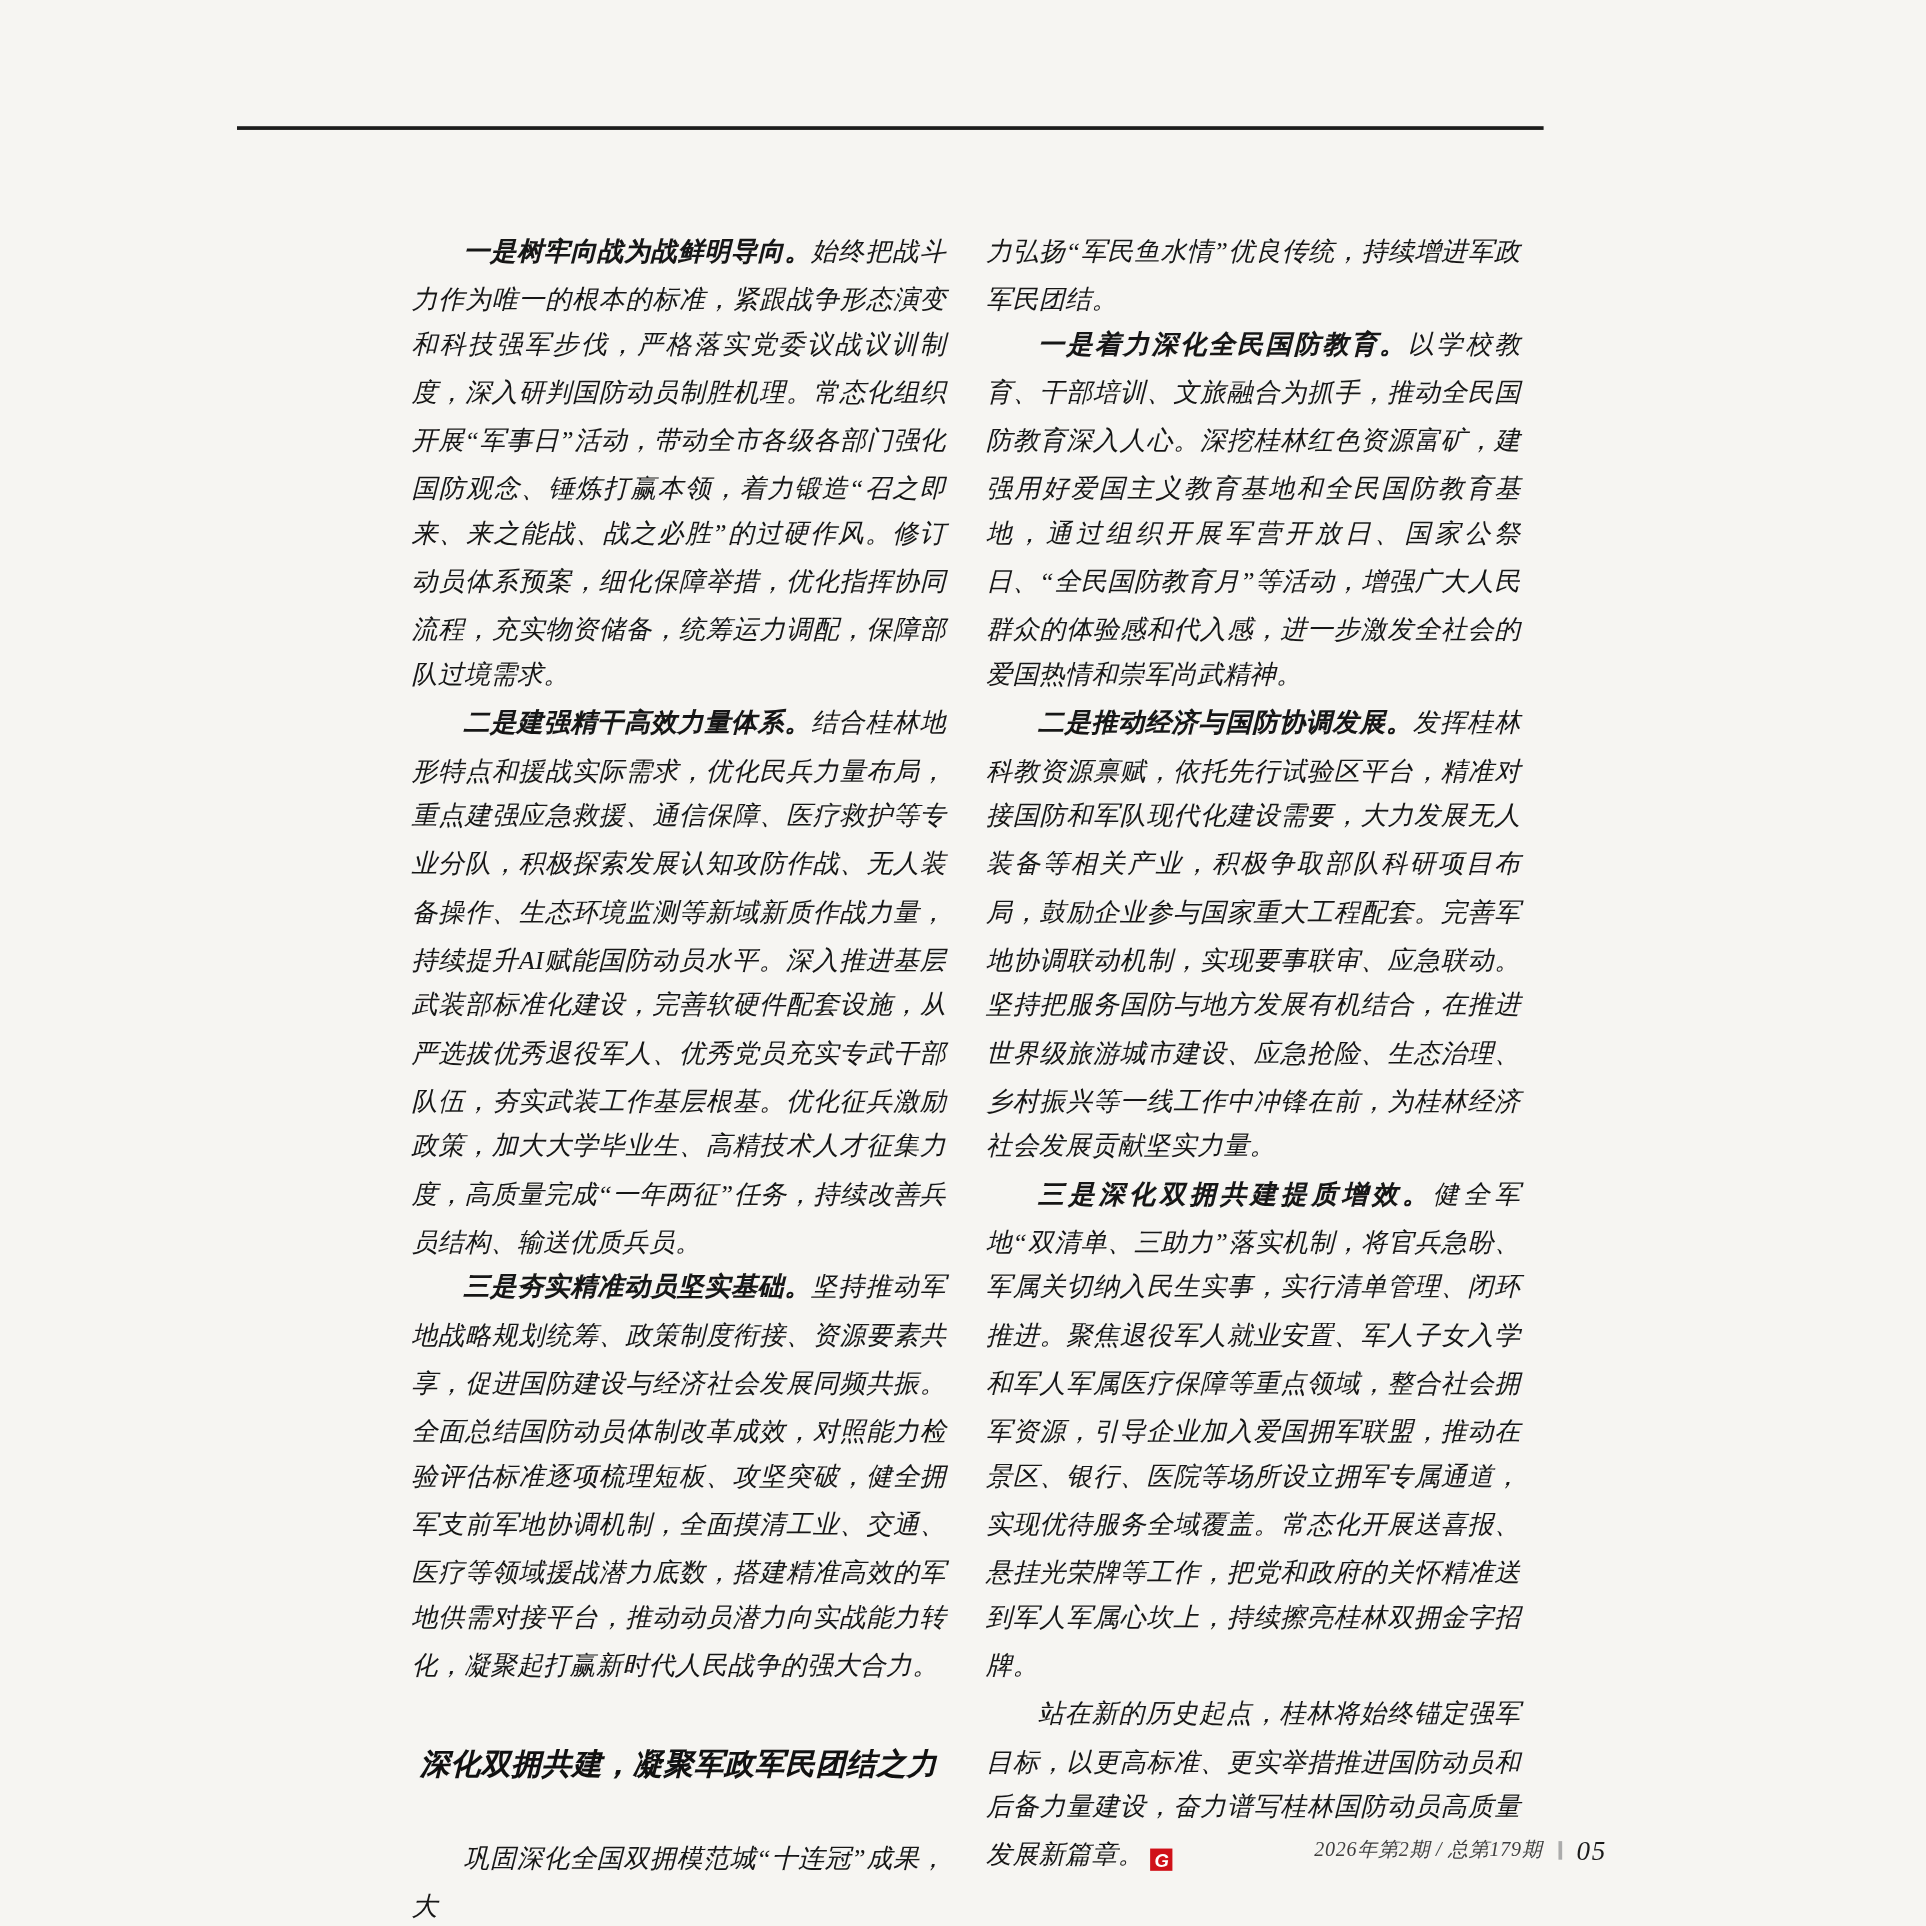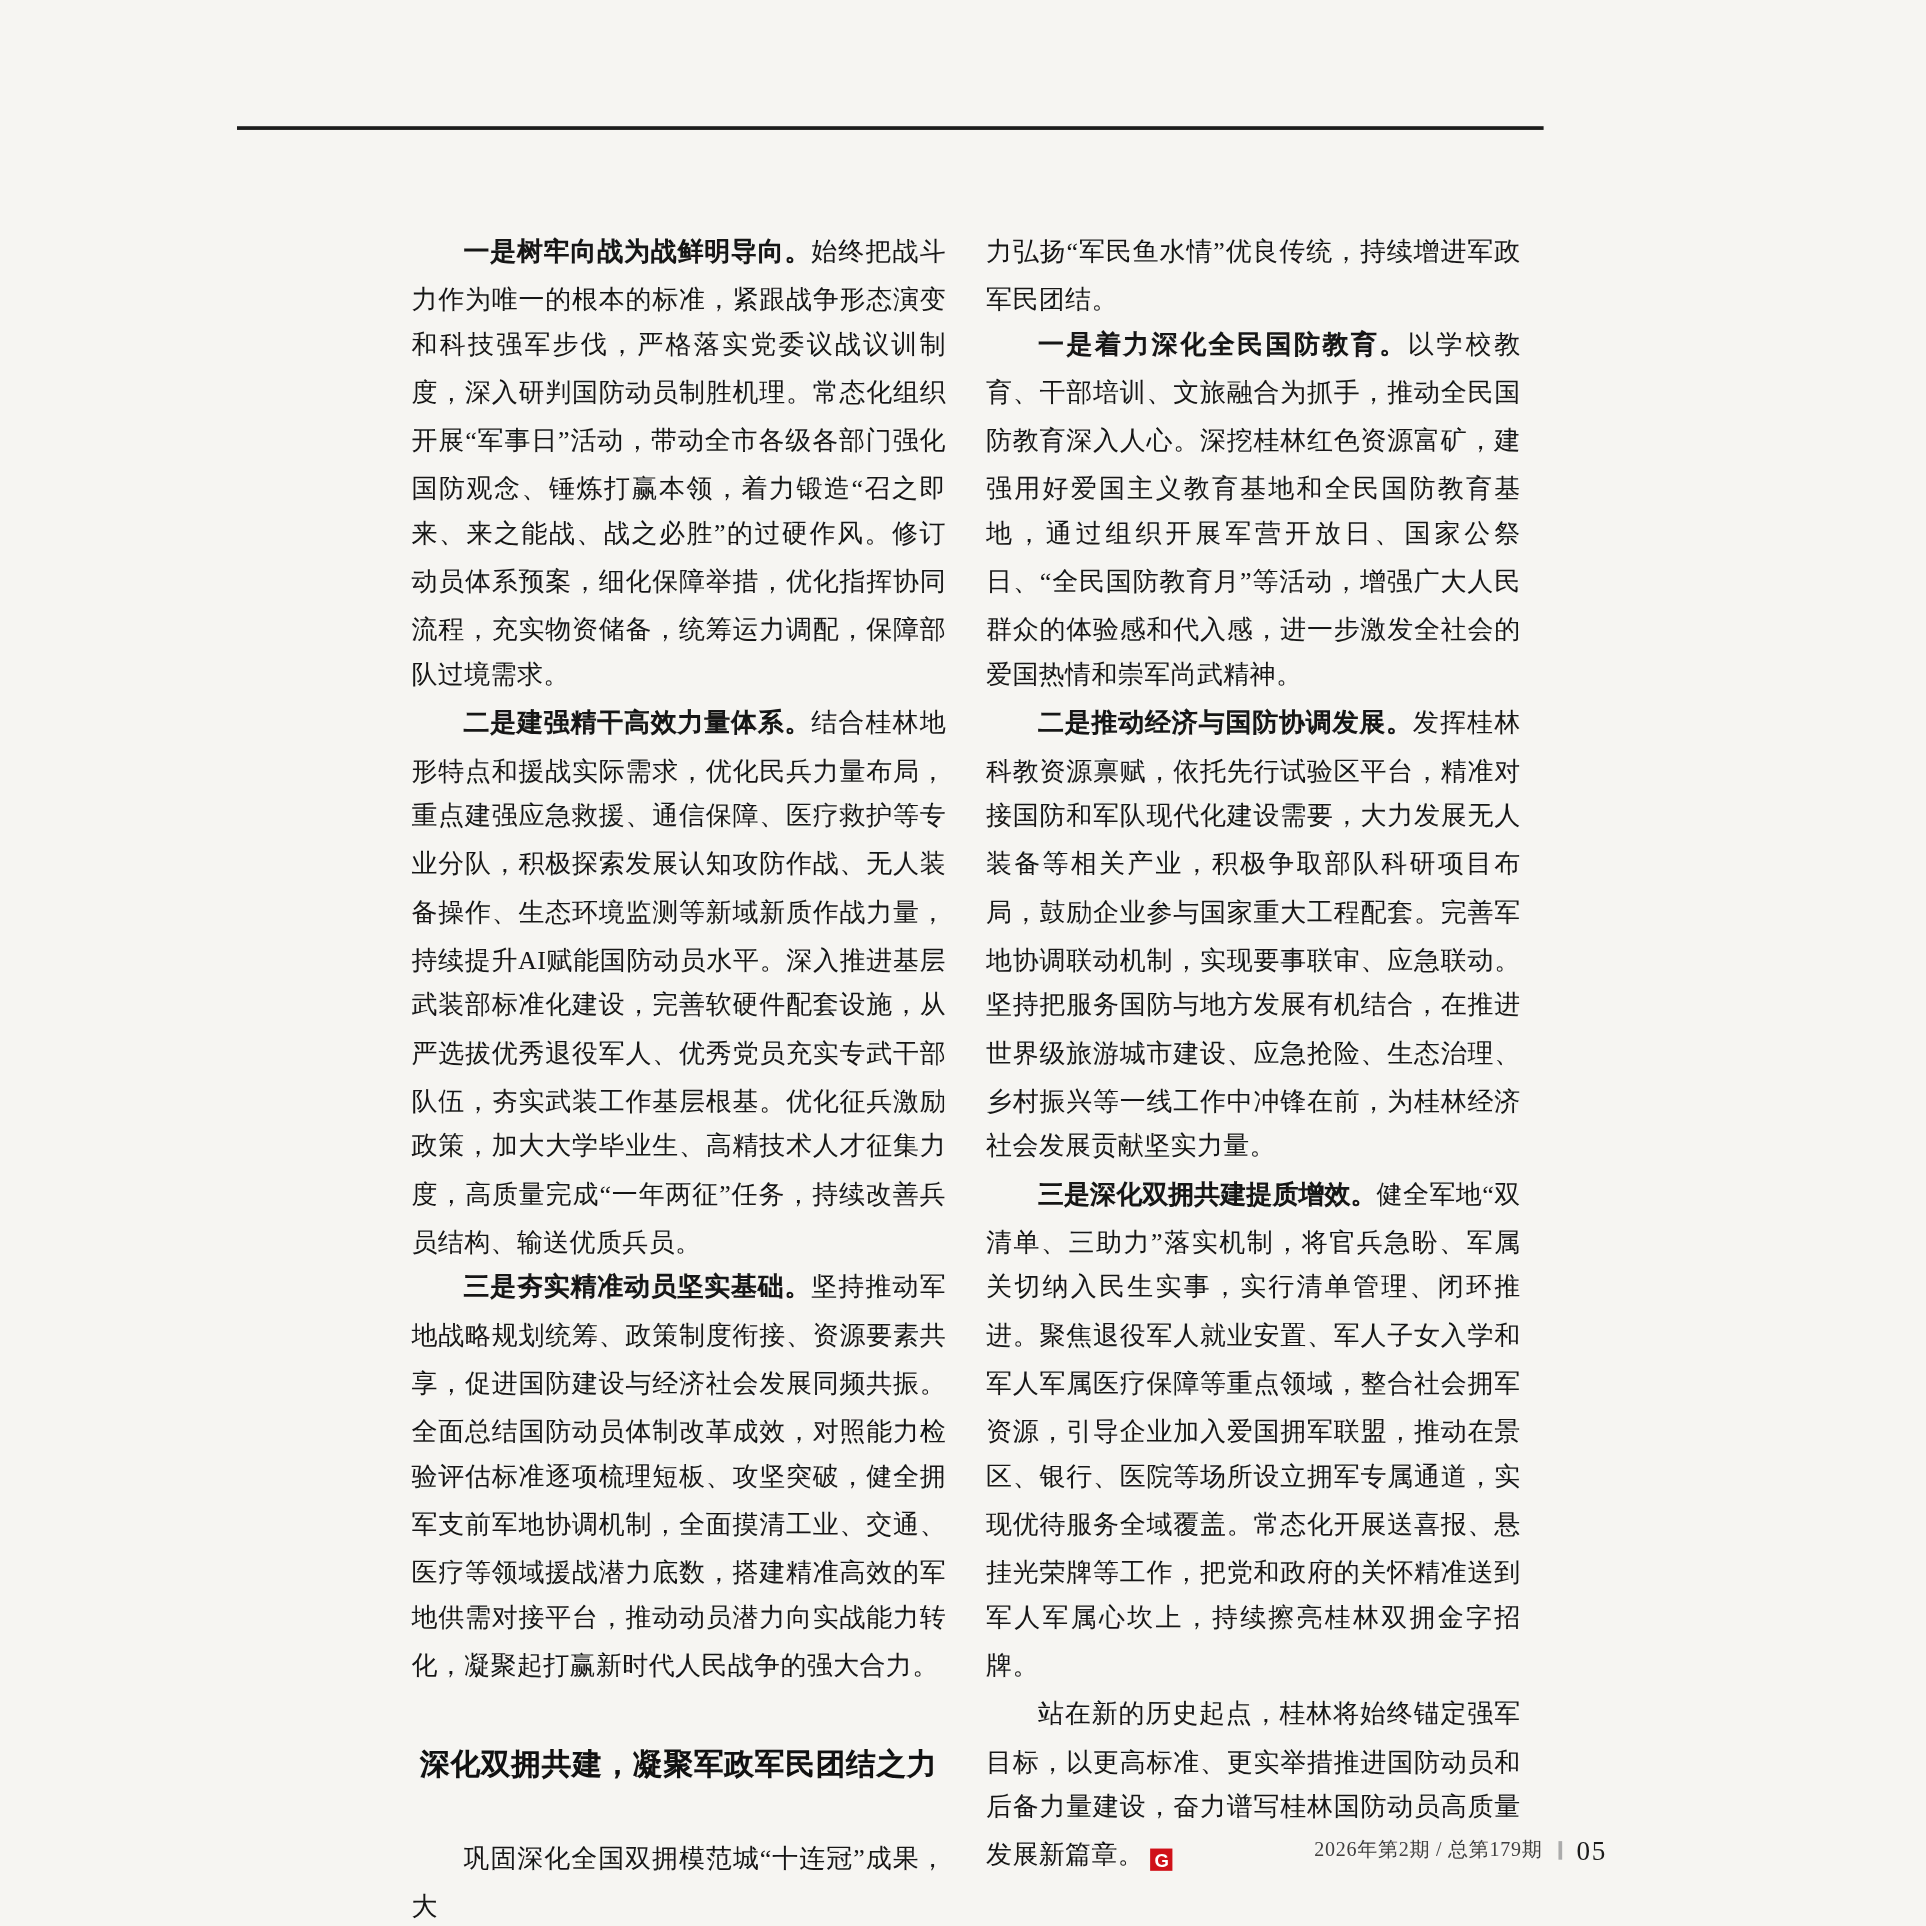--- a/index.html
+++ b/index.html
@@ -6,20 +6,21 @@
     margin: 0;
     padding: 0;
     background: #f6f5f2;
     font-family: "Liberation Serif", "DejaVu Serif", serif;
   }
   .stage {
     position: relative;
     width: 100vw;
     height: 100vh;
     overflow: hidden;
+    font-style: italic;
   }
   .page {
     position: absolute;
     top: 0;
     left: 0;
     width: 391px;
     height: 519px;
     background: #f6f5f2;
     transform-origin: top left;
     color: #161616;

